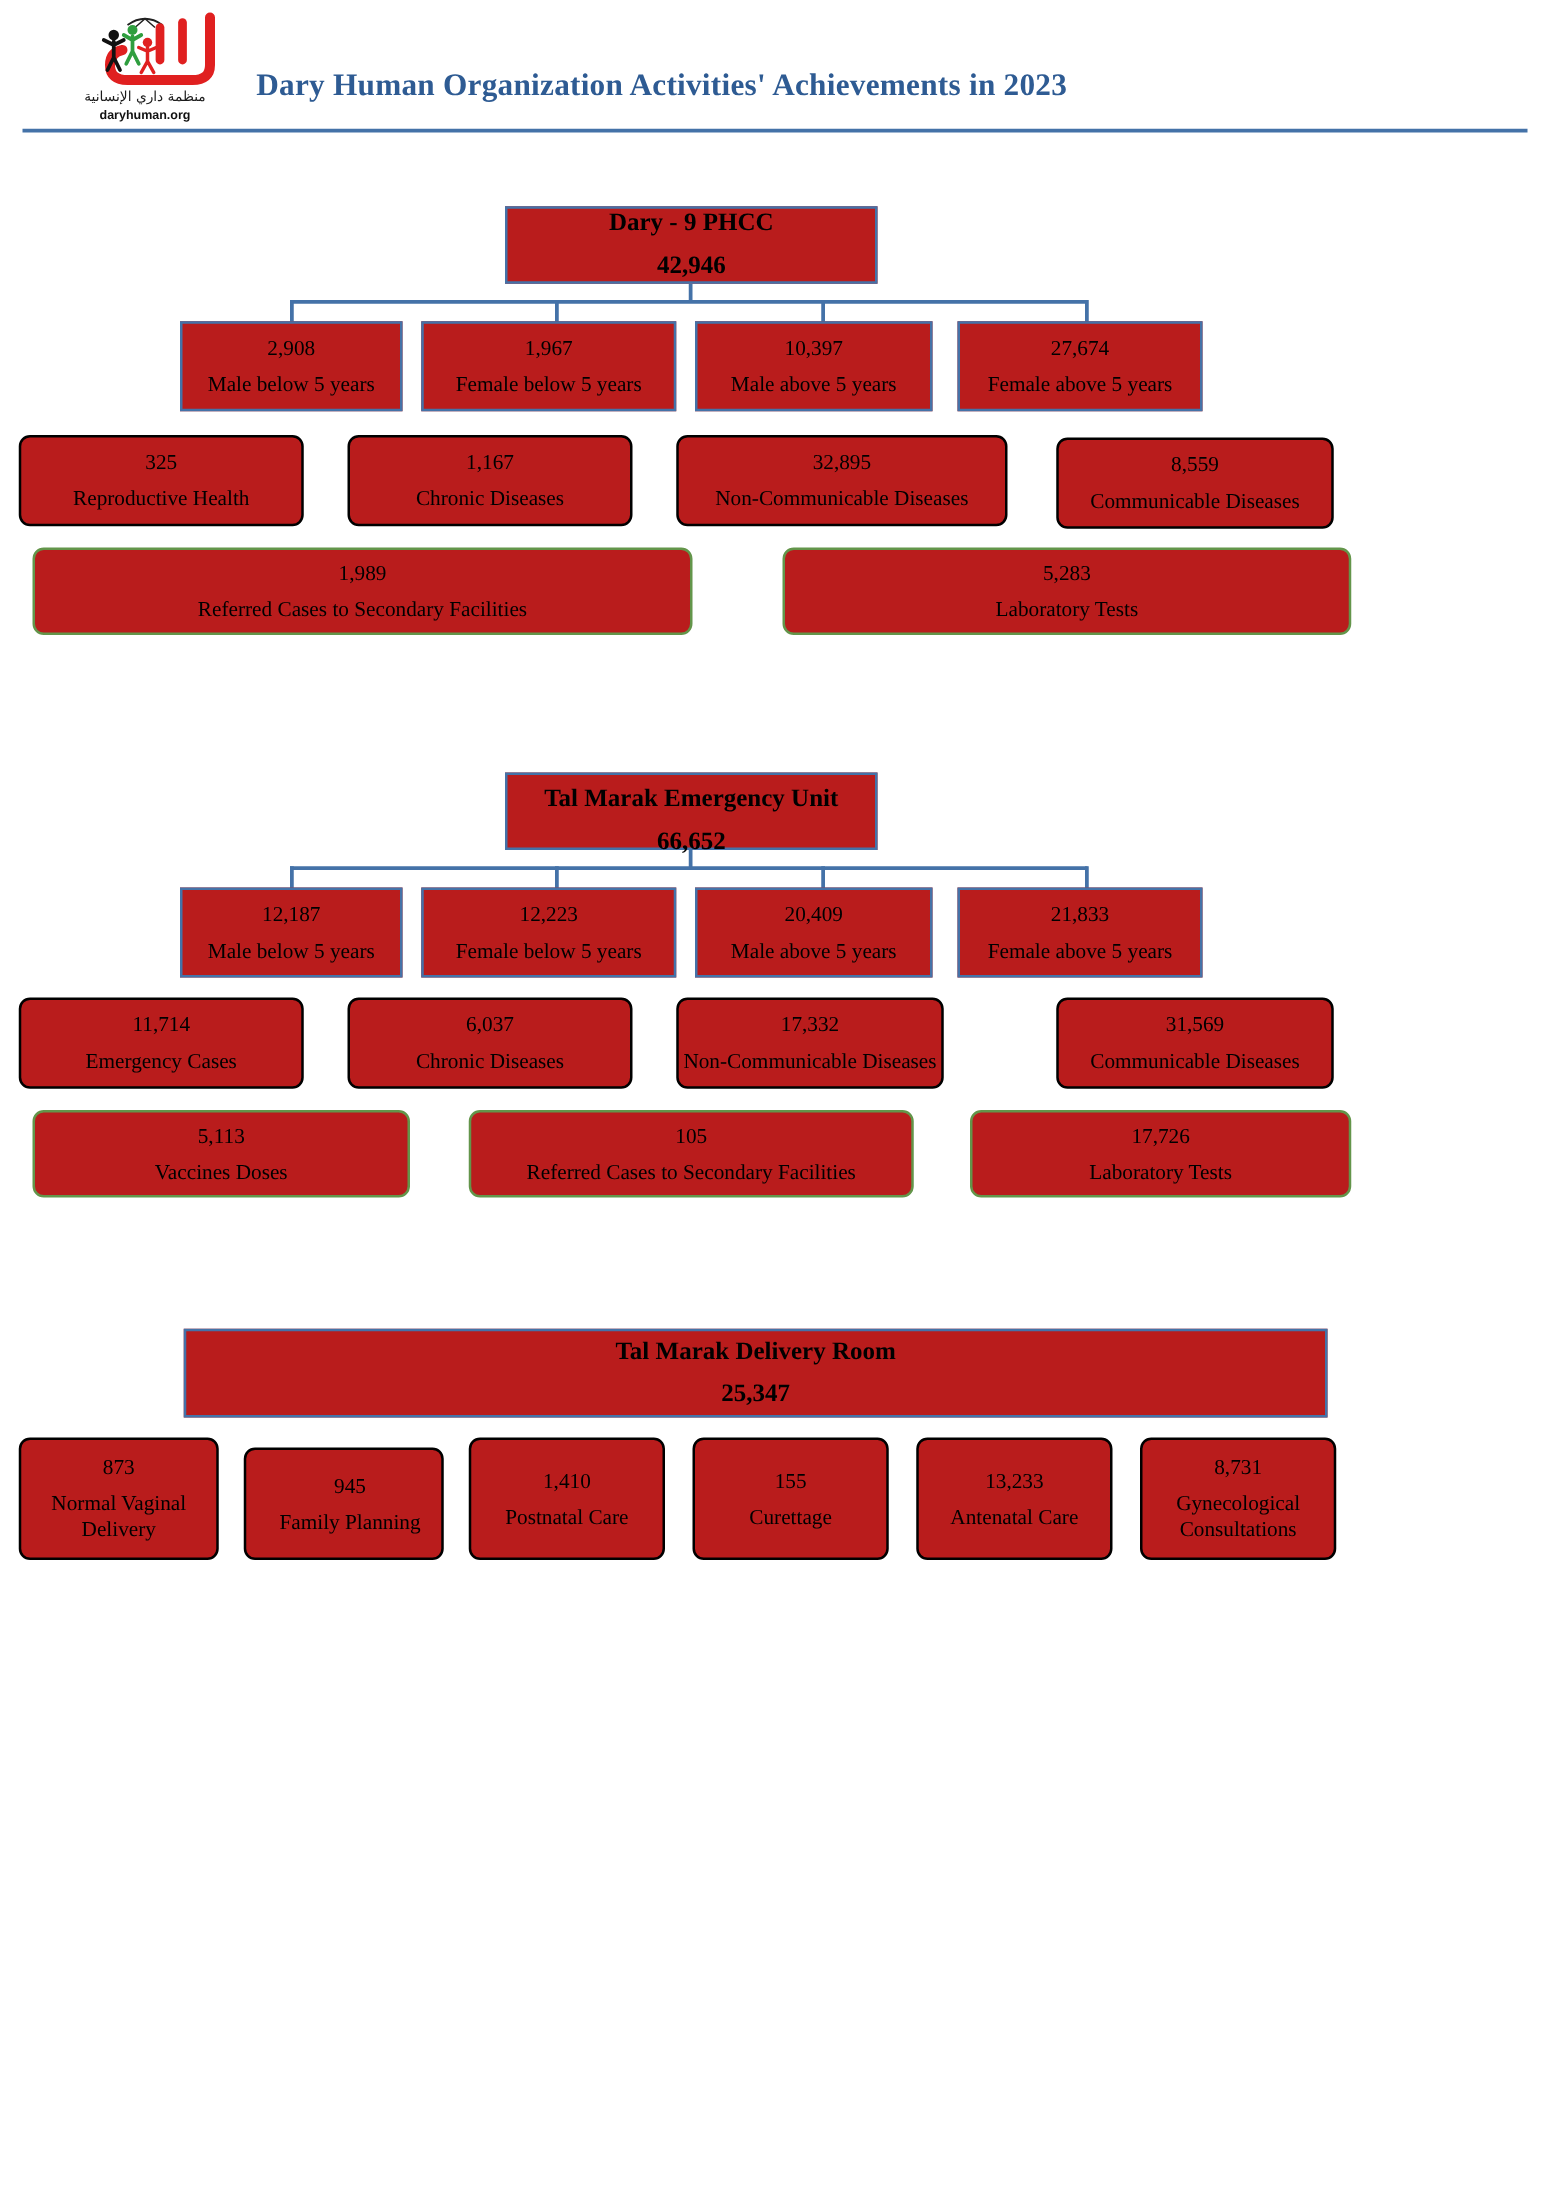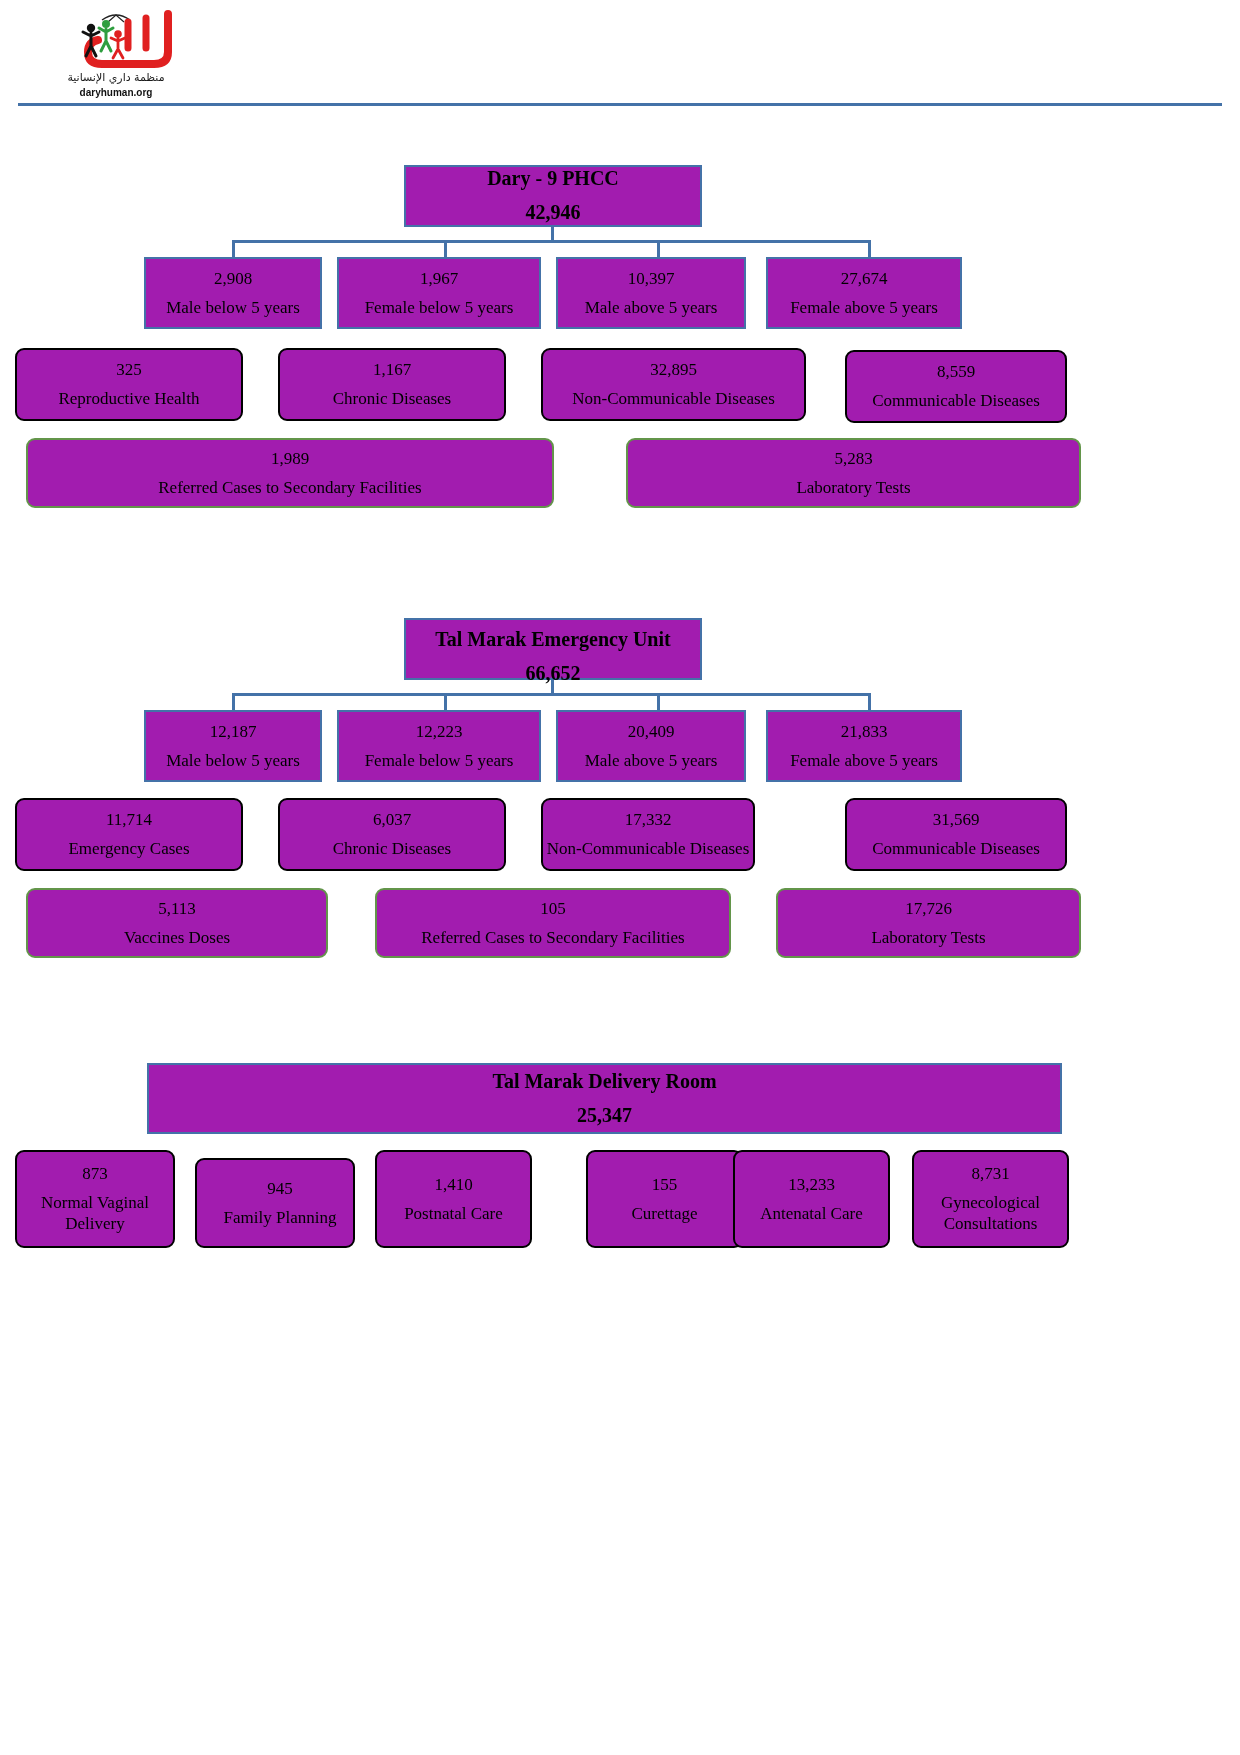--- a/index.html
+++ b/index.html
@@ -65,21 +65,21 @@
     top: 103px;
     width: 1204px;
     height: 3px;
     background: #4472a8;
   }
 
   
   .box {
     position: absolute;
     box-sizing: border-box;
-    background: #a21caf;
+    background: #b91c1c;
     display: flex;
     flex-direction: column;
     align-items: center;
     justify-content: center;
     text-align: center;
     line-height: 1.28;
   }
   .box-blue {
     border: 2.5px solid #4472a8;
   }
@@ -131,20 +131,21 @@
         <path d="M33 25 L33 38 M33 28 L25 24 M33 28 L41 24 M33 38 L28 48 M33 38 L38 48" stroke="#111" stroke-width="3" stroke-linecap="round" fill="none"></path>
         <circle cx="48" cy="16" r="4.0" fill="#2f9e3f"></circle>
         <path d="M48 21 L48 33 M48 24 L41 20 M48 24 L55 20 M48 33 L43 43 M48 33 L53 43" stroke="#2f9e3f" stroke-width="3" stroke-linecap="round" fill="none"></path>
         <circle cx="60" cy="26" r="3.8" fill="#e02020"></circle>
         <path d="M60 30 L60 41 M60 33 L53 30 M60 33 L67 30 M60 41 L55 50 M60 41 L65 50" stroke="#e02020" stroke-width="2.8" stroke-linecap="round" fill="none"></path>
       </svg>
     </div>
     <div class="logo-arabic">منظمة داري الإنسانية</div>
     <div class="logo-url">daryhuman.org</div>
   </div>
+  <div class="header-title">Dary Human Organization Activities' Achievements in 2023</div>
   <div class="header-rule"></div>
 </div>
 
 <div>
 
   <div class="box box-blue root" style="left:404px; top:165px; width:298px; height:62px;">
     <div class="lbl" style="margin-top:0">Dary - 9 PHCC</div>
     <div class="num">42,946</div>
   </div>
 
@@ -273,21 +274,21 @@
     <div class="lbl">Normal Vaginal Delivery</div>
   </div>
   <div class="box box-black" style="left:195px; top:1158px; width:160px; height:90px;padding-left:10px;">
     <div class="num">945</div>
     <div class="lbl">Family Planning</div>
   </div>
   <div class="box box-black" style="left:375px; top:1150px; width:157px; height:98px;">
     <div class="num">1,410</div>
     <div class="lbl">Postnatal Care</div>
   </div>
-  <div class="box box-black" style="left:554px; top:1150px; width:157px; height:98px;margin-left:32px;">
+  <div class="box box-black" style="left:554px; top:1150px; width:157px; height:98px;">
     <div class="num">155</div>
     <div class="lbl">Curettage</div>
   </div>
   <div class="box box-black" style="left:733px; top:1150px; width:157px; height:98px;">
     <div class="num">13,233</div>
     <div class="lbl">Antenatal Care</div>
   </div>
   <div class="box box-black" style="left:912px; top:1150px; width:157px; height:98px;">
     <div class="num">8,731</div>
     <div class="lbl">Gynecological Consultations</div>

